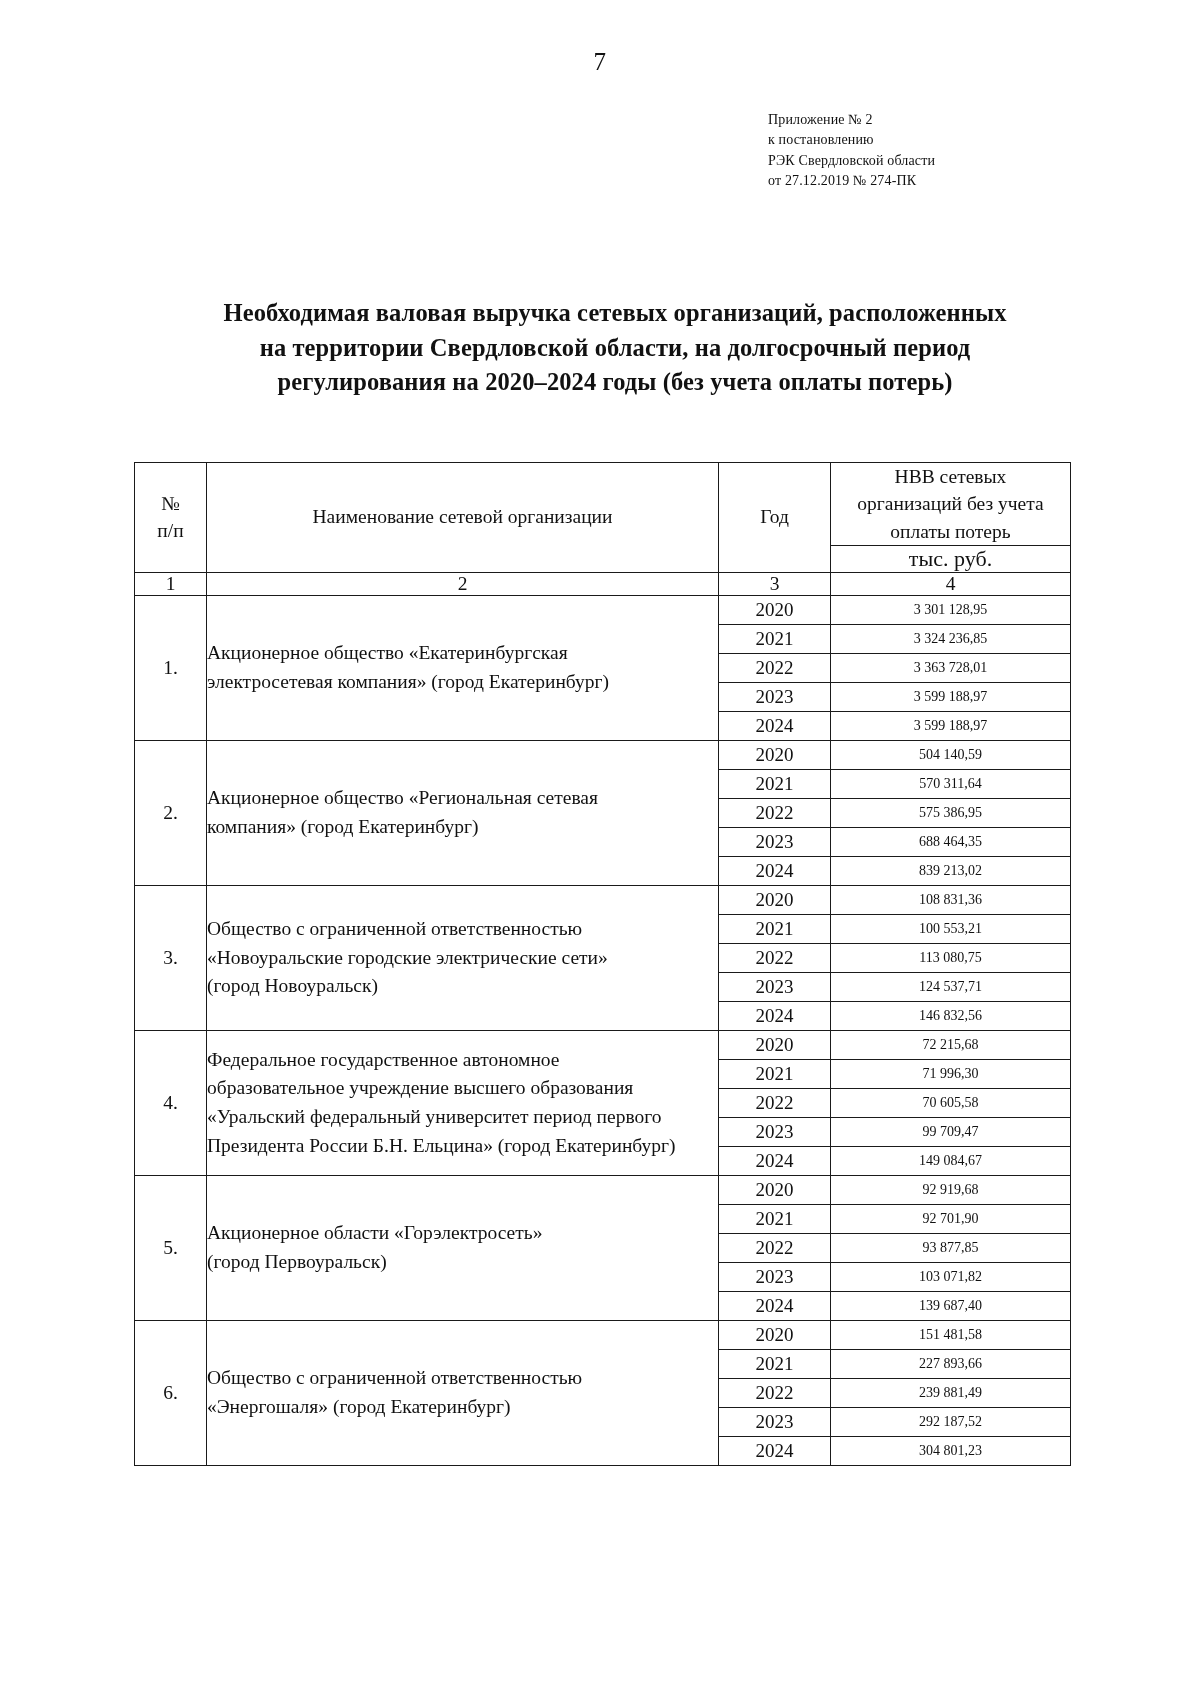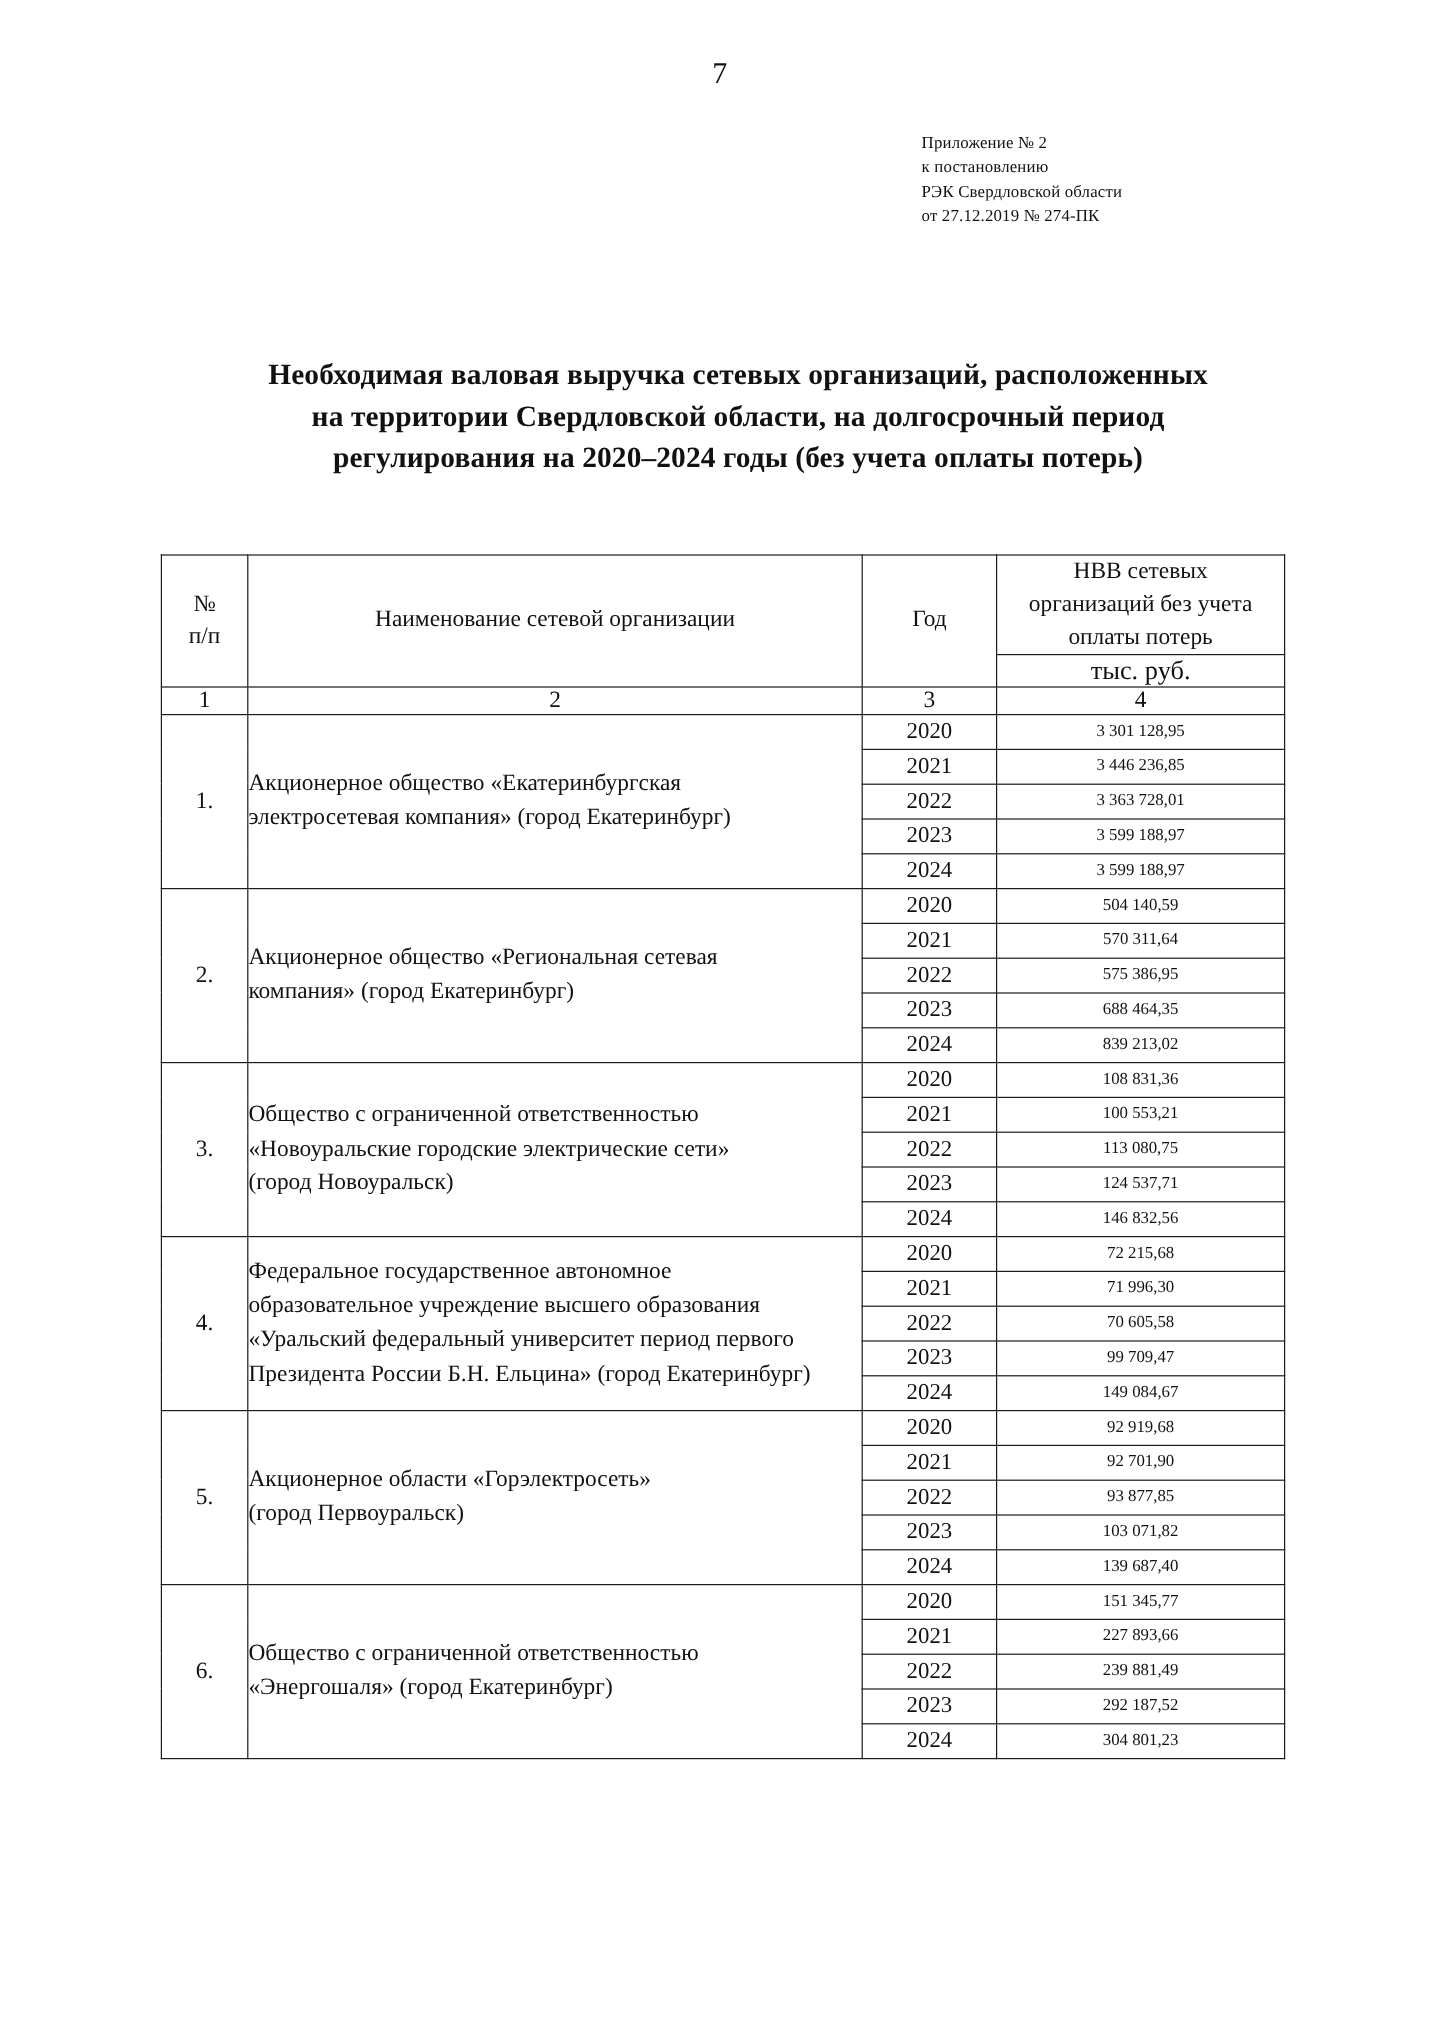--- a/index.html
+++ b/index.html
@@ -187,21 +187,21 @@
             <td class="cell-no" rowspan="5">1.</td>
             <td class="cell-name" rowspan="5">
               <div class="nowrap">Акционерное общество «Екатеринбургская</div>
               <div class="nowrap">электросетевая компания» (город Екатеринбург)</div>
             </td>
             <td class="cell-year">2020</td>
             <td class="cell-value">3 301 128,95</td>
           </tr>
           <tr>
             <td class="cell-year">2021</td>
-            <td class="cell-value">3 446 236,85</td>
+            <td class="cell-value">3 324 236,85</td>
           </tr>
           <tr>
             <td class="cell-year">2022</td>
             <td class="cell-value">3 363 728,01</td>
           </tr>
           <tr>
             <td class="cell-year">2023</td>
             <td class="cell-value">3 599 188,97</td>
           </tr>
           <tr>
@@ -311,21 +311,21 @@
             <td class="cell-year">2024</td>
             <td class="cell-value">139 687,40</td>
           </tr>
           <tr>
             <td class="cell-no" rowspan="5">6.</td>
             <td class="cell-name" rowspan="5">
               <div class="nowrap">Общество с ограниченной ответственностью</div>
               <div class="nowrap">«Энергошаля» (город Екатеринбург)</div>
             </td>
             <td class="cell-year">2020</td>
-            <td class="cell-value">151 345,77</td>
+            <td class="cell-value">151 481,58</td>
           </tr>
           <tr>
             <td class="cell-year">2021</td>
             <td class="cell-value">227 893,66</td>
           </tr>
           <tr>
             <td class="cell-year">2022</td>
             <td class="cell-value">239 881,49</td>
           </tr>
           <tr>

